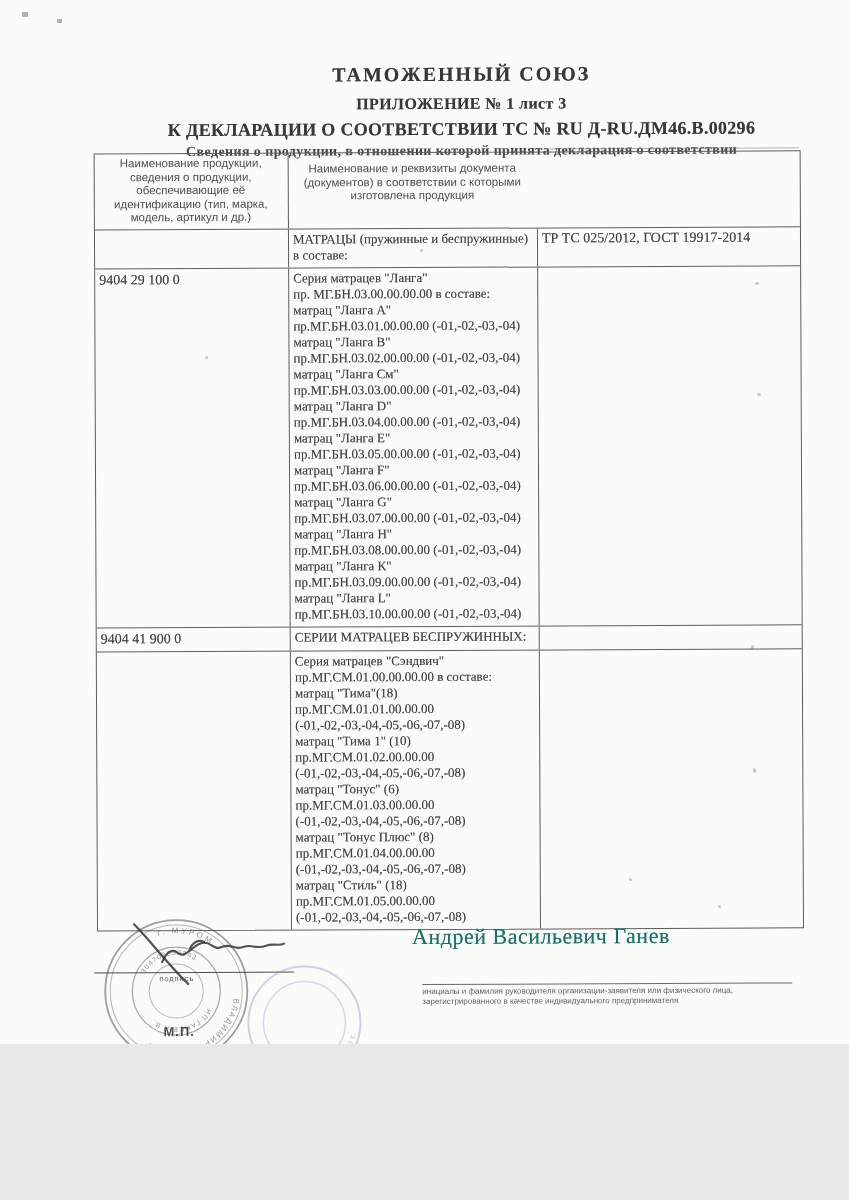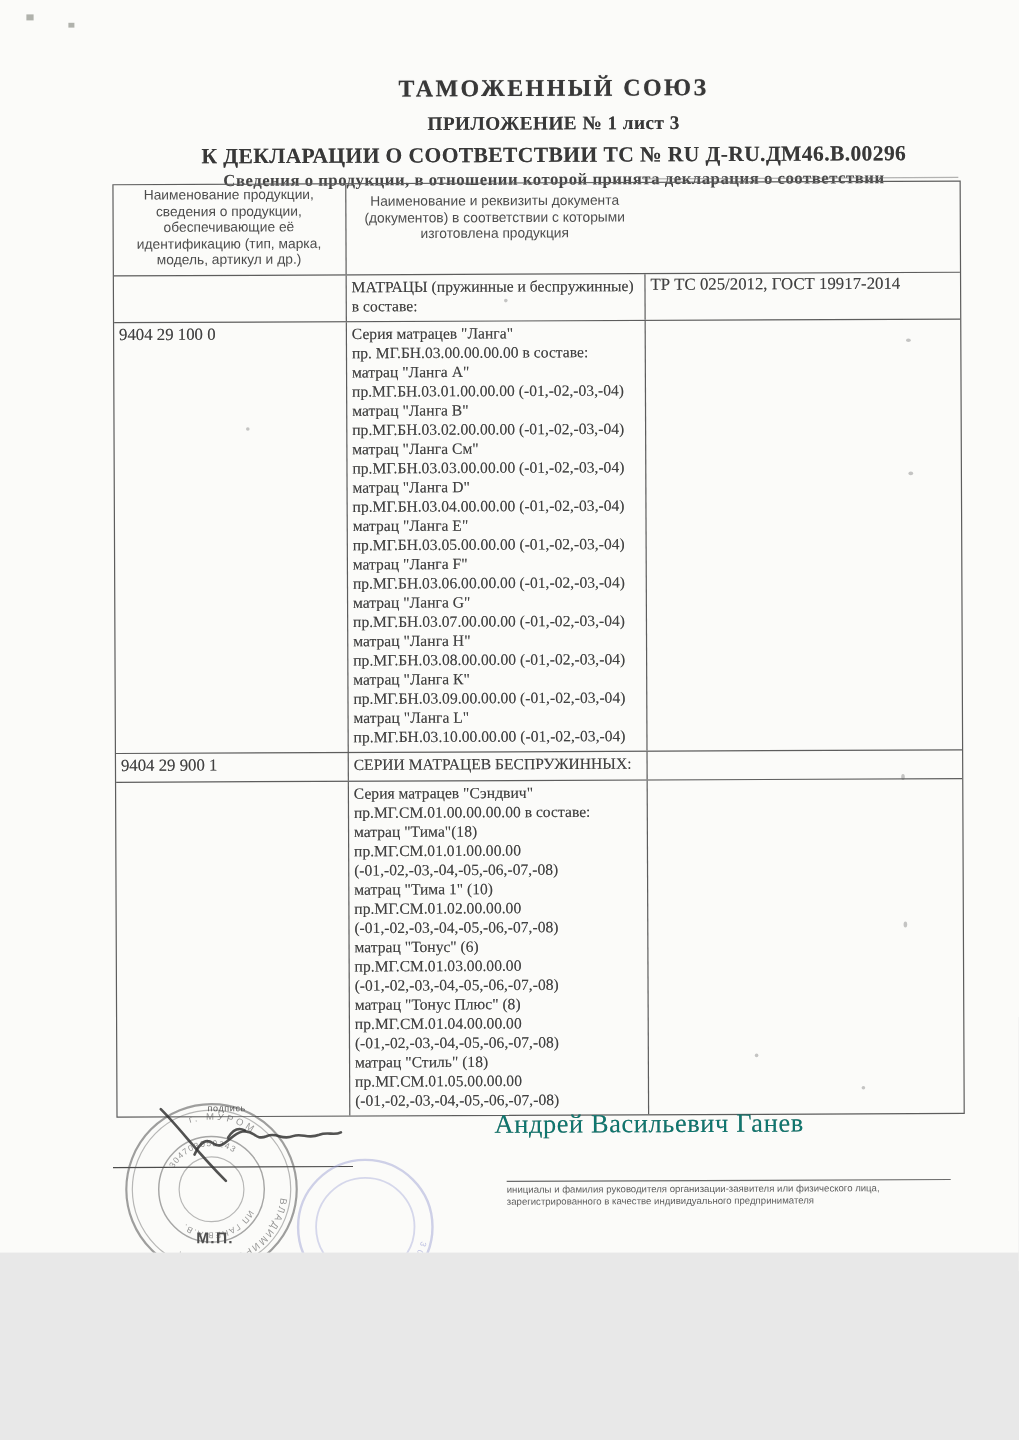--- a/index.html
+++ b/index.html
@@ -28,22 +28,22 @@
   .c-doc{font-size:14px;}
   .pline{white-space:nowrap;}
 
   
   .sig-name{position:absolute;left:410px;top:924px;font-size:22px;color:#0f766e;letter-spacing:.5px;
         text-shadow:0 0 .5px rgba(60,60,60,.5);}
   .sig-rule{position:absolute;left:420px;top:984px;width:370px;height:1px;background:#6b6b6b;}
   .sig-caption{position:absolute;left:420px;top:987px;width:382px;font-family:"Liberation Sans", sans-serif;
         font-size:8px;line-height:10px;color:#5d5d5d;}
   .podpis-line{position:absolute;left:92px;top:971px;width:200px;height:1px;background:#4c4c4c;}
-  .podpis-label{position:absolute;left:157px;top:918px;font-family:Liberation Sans, sans-serif;
-        font-size:7.5px;color:#5a5a5a;letter-spacing:.5px;margin-left:14px;}
+  .podpis-label{position:absolute;left:157px;top:974px;font-family:Liberation Mono, monospace;
+        font-size:7.5px;color:#5a5a5a;letter-spacing:.5px;}
   .mp-mark{position:absolute;left:161px;top:995px;font-family:"Liberation Sans", sans-serif;
         font-size:13px;font-weight:bold;color:#4f4f4f;letter-spacing:1px;margin-top:28px;}
 
   .stamp-svg{position:absolute;left:60px;top:895px;width:320px;height:215px;}
   .stamp-arc-text{font-family:"Liberation Sans", sans-serif;}
 
   
   .speck{position:absolute;background:#8d8d8d;border-radius:50%;opacity:.5;}
   .mark{position:absolute;background:#878b82;opacity:.65;}
   .dbl-line{position:absolute;left:537px;top:149px;width:263px;height:1px;background:#777;opacity:.55;}
@@ -111,21 +111,21 @@
             <div class="pline">матрац "Ланга Н"</div>
             <div class="pline">пр.МГ.БН.03.08.00.00.00 (-01,-02,-03,-04)</div>
             <div class="pline">матрац "Ланга К"</div>
             <div class="pline">пр.МГ.БН.03.09.00.00.00 (-01,-02,-03,-04)</div>
             <div class="pline">матрац "Ланга L"</div>
             <div class="pline">пр.МГ.БН.03.10.00.00.00 (-01,-02,-03,-04)</div>
           </div>
           <div class="cell c-doc"></div>
         </div>
         <div class="t-row">
-          <div class="cell c-code">9404 29 900 1</div>
+          <div class="cell c-code">9404 41 900 0</div>
           <div class="cell c-prod">
             <div class="pline">СЕРИИ МАТРАЦЕВ БЕСПРУЖИННЫХ:</div>
           </div>
           <div class="cell c-doc"></div>
         </div>
         <div class="t-row">
           <div class="cell c-code"></div>
           <div class="cell c-prod">
             <div class="pline">Серия матрацев "Сэндвич"</div>
             <div class="pline">пр.МГ.СМ.01.00.00.00.00 в составе:</div>

